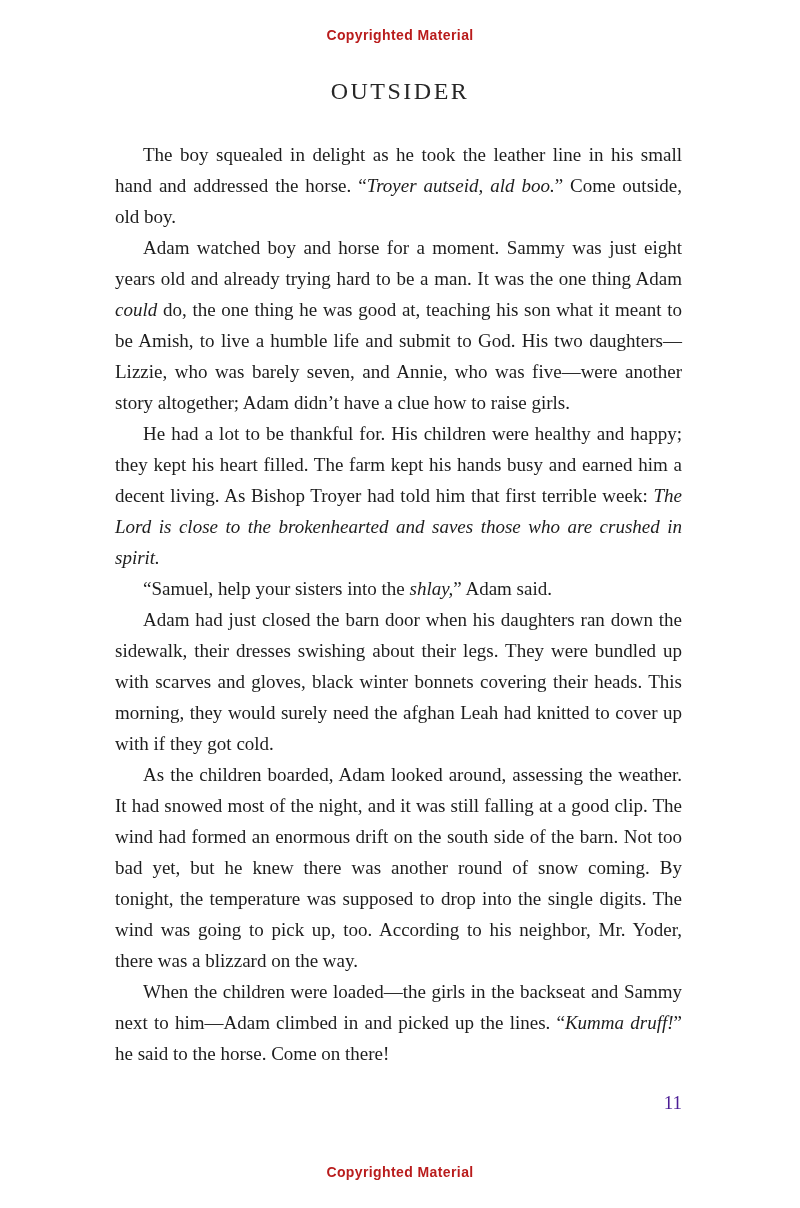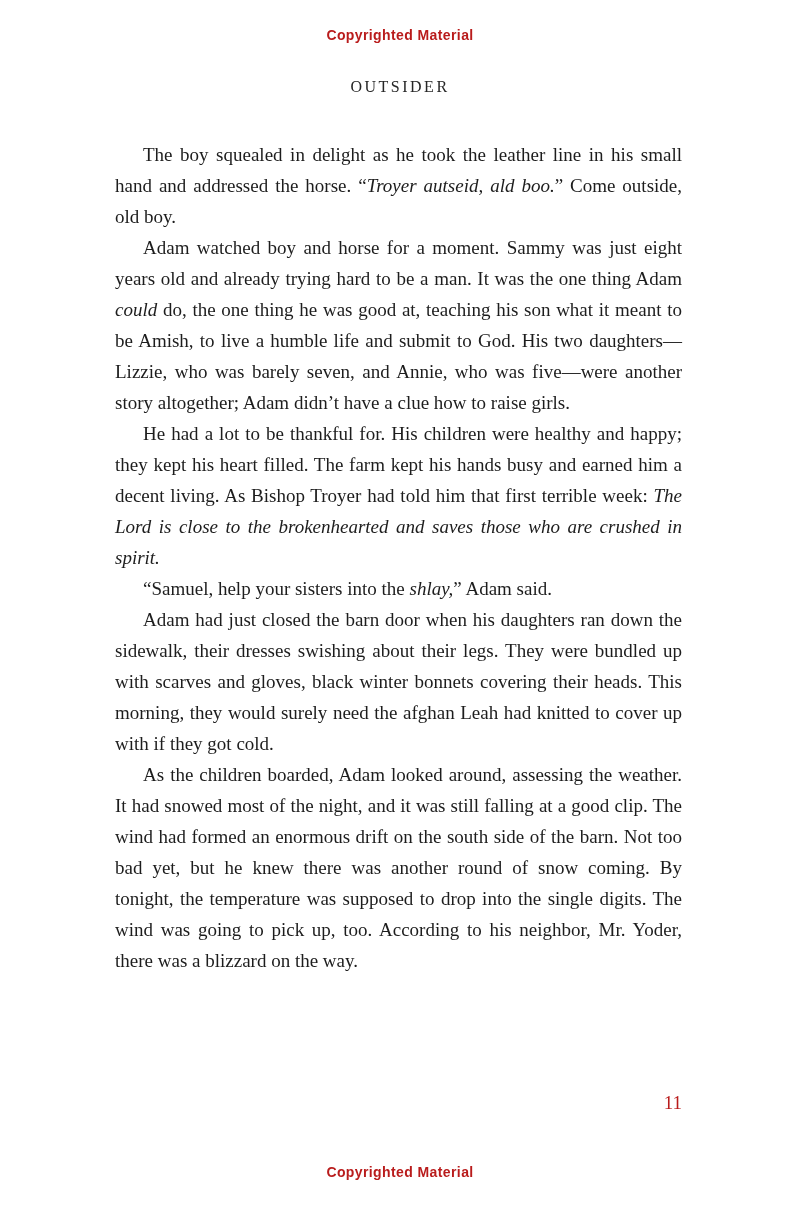--- a/index.html
+++ b/index.html
@@ -26,21 +26,21 @@
   .notice-bottom { top: 1164px; }
   .chapter-title {
     position: absolute;
     top: 78px;
     left: 0;
     width: 100%;
     margin: 0;
     text-align: center;
     font-family: "Liberation Serif", serif;
     font-weight: normal;
-    font-size: 16px;
+    font-size: 24px;
     letter-spacing: 2.5px;
     color: #262626;
   }
   .body-text {
     position: absolute;
     top: 139px;
     left: 115px;
     width: 567px;
     font-size: 19px;
     line-height: 31px;
@@ -52,34 +52,35 @@
     text-indent: 28px;
   }
   .italic { font-style: italic; }
   .page-number {
     position: absolute;
     top: 1092px;
     left: 115px;
     width: 567px;
     text-align: right;
     font-size: 19px;
-    color: #b91c1c;
+    color: #4c1d95;
   }
 </style>
 </head>
 <body>
 
 <div class="notice notice-top">Copyrighted Material</div>
 
 <h1 class="chapter-title">OUTSIDER</h1>
 
 <div class="body-text" id="body-text">
     <p class="para"><span>The boy squealed in delight as he took the leather line in his small hand and addressed the horse. “</span><span class="italic">Troyer autseid, ald boo.</span><span>” Come outside, old boy.</span></p>
     <p class="para"><span>Adam watched boy and horse for a moment. Sammy was just eight years old and already trying hard to be a man. It was the one thing Adam </span><span class="italic">could</span><span> do, the one thing he was good at, teaching his son what it meant to be Amish, to live a humble life and submit to God. His two daughters—Lizzie, who was barely seven, and Annie, who was five—were another story altogether; Adam didn’t have a clue how to raise girls.</span></p>
     <p class="para"><span>He had a lot to be thankful for. His children were healthy and happy; they kept his heart filled. The farm kept his hands busy and earned him a decent living. As Bishop Troyer had told him that first terrible week: </span><span class="italic">The Lord is close to the brokenhearted and saves those who are crushed in spirit.</span></p>
     <p class="para"><span>“Samuel, help your sisters into the </span><span class="italic">shlay,</span><span>” Adam said.</span></p>
     <p class="para"><span>Adam had just closed the barn door when his daughters ran down the sidewalk, their dresses swishing about their legs. They were bundled up with scarves and gloves, black winter bonnets covering their heads. This morning, they would surely need the afghan Leah had knitted to cover up with if they got cold.</span></p>
     <p class="para"><span>As the children boarded, Adam looked around, assessing the weather. It had snowed most of the night, and it was still falling at a good clip. The wind had formed an enormous drift on the south side of the barn. Not too bad yet, but he knew there was another round of snow coming. By tonight, the temperature was supposed to drop into the single digits. The wind was going to pick up, too. According to his neighbor, Mr. Yoder, there was a blizzard on the way.</span></p>
+    <p class="para"><span>When the children were loaded—the girls in the backseat and Sammy next to him—Adam climbed in and picked up the lines. “</span><span class="italic">Kumma druff!</span><span>” he said to the horse. Come on there!</span></p>
   </div>
 
 <div class="page-number">11</div>
 
 <div class="notice notice-bottom">Copyrighted Material</div>
 
 </body></html>

